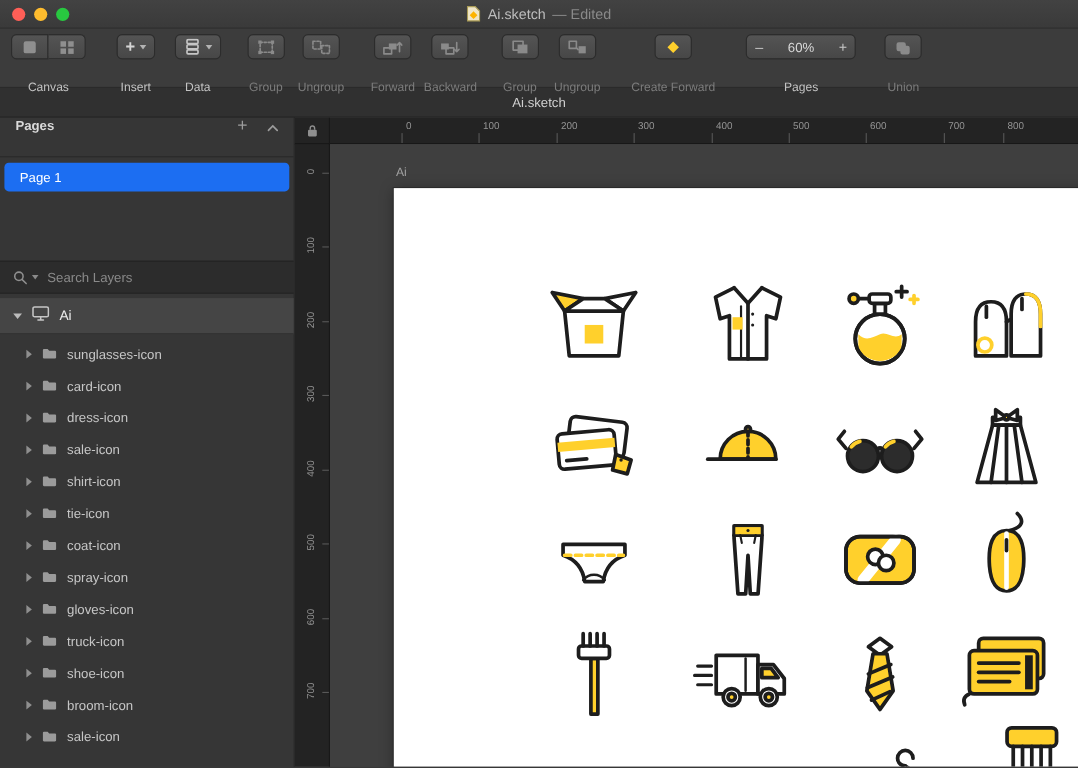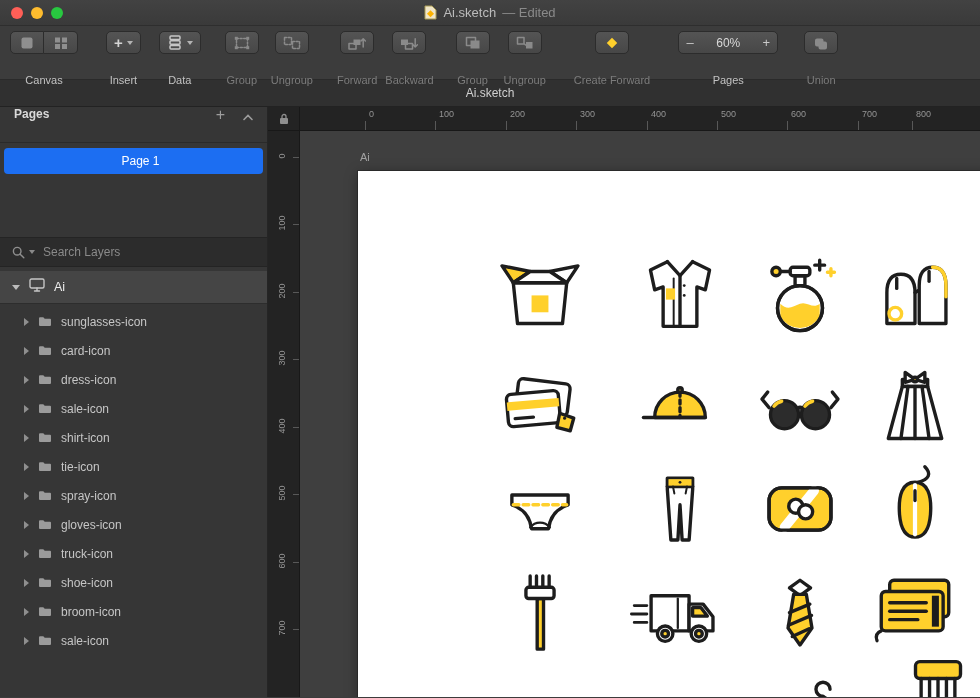--- a/index.html
+++ b/index.html
@@ -39,21 +39,21 @@
 
   
   .content{display:flex;height:590px;}
 
   
   .sidebar{width:268px;background:#363636;border-right:1px solid #252525;display:flex;flex-direction:column;flex:none;}
   .pages-header{height:36px;display:flex;align-items:flex-start;padding:0 14px;border-bottom:1px solid #2a2a2a;}
   .pages-title{font-size:12px;color:#dadada;font-weight:bold;flex:1;}
   .pages-add{color:#9c9c9c;font-size:16px;margin-right:18px;line-height:1;}
   .pages-collapse svg{stroke:#9c9c9c;fill:none;stroke-width:1.6;stroke-linecap:round;}
-  .page-row{margin:5px 4px;height:26px;border-radius:4px;background:#1c6ef2;display:flex;align-items:center;padding-left:14px;justify-content:center;}
+  .page-row{margin:5px 4px;height:26px;border-radius:4px;background:#1c6ef2;display:flex;align-items:center;padding-left:14px;}
   .page-name{color:#fff;font-size:12px;}
   .pages-spacer{height:58px;}
   .search-row{height:30px;background:#2c2c2c;border-top:1px solid #242424;border-bottom:1px solid #242424;display:flex;align-items:center;padding:0 12px;gap:4px;}
   .search-row svg{stroke:#8f8f8f;fill:none;stroke-width:1.4;stroke-linecap:round;}
   .search-input{background:transparent;border:none;outline:none;color:#cacaca;font-size:12px;flex:1;margin-left:4px;}
   .search-input::placeholder{color:#8a8a8a;}
   .artboard-row{height:33px;margin-top:4px;background:#454545;display:flex;align-items:center;padding:0 12px;gap:9px;border-bottom:1px solid #2d2d2d;}
   .artboard-name{font-size:12.5px;color:#ececec;}
   .monitor-ic svg{stroke:#c6c6c6;fill:none;stroke-width:1.4;stroke-linecap:round;}
   .layers{flex:1;overflow:hidden;list-style:none;padding-top:3px;}
@@ -333,20 +333,27 @@
             <svg width="14" height="11" viewBox="0 0 14 11">
               <path d="M1 2.2 a1 1 0 0 1 1-1 h3.3 l1.4 1.6 H12 a1 1 0 0 1 1 1 V9 a1 1 0 0 1-1 1 H2 a1 1 0 0 1-1-1 z" fill="#9b9b9b"></path>
             </svg>
             <span class="layer-name">tie-icon</span>
           </li>
         <li class="layer-row">
             <span class="chev-right"></span>
             <svg width="14" height="11" viewBox="0 0 14 11">
               <path d="M1 2.2 a1 1 0 0 1 1-1 h3.3 l1.4 1.6 H12 a1 1 0 0 1 1 1 V9 a1 1 0 0 1-1 1 H2 a1 1 0 0 1-1-1 z" fill="#9b9b9b"></path>
             </svg>
+            <span class="layer-name">coat-icon</span>
+          </li>
+        <li class="layer-row">
+            <span class="chev-right"></span>
+            <svg width="14" height="11" viewBox="0 0 14 11">
+              <path d="M1 2.2 a1 1 0 0 1 1-1 h3.3 l1.4 1.6 H12 a1 1 0 0 1 1 1 V9 a1 1 0 0 1-1 1 H2 a1 1 0 0 1-1-1 z" fill="#9b9b9b"></path>
+            </svg>
             <span class="layer-name">spray-icon</span>
           </li>
         <li class="layer-row">
             <span class="chev-right"></span>
             <svg width="14" height="11" viewBox="0 0 14 11">
               <path d="M1 2.2 a1 1 0 0 1 1-1 h3.3 l1.4 1.6 H12 a1 1 0 0 1 1 1 V9 a1 1 0 0 1-1 1 H2 a1 1 0 0 1-1-1 z" fill="#9b9b9b"></path>
             </svg>
             <span class="layer-name">gloves-icon</span>
           </li>
         <li class="layer-row">

